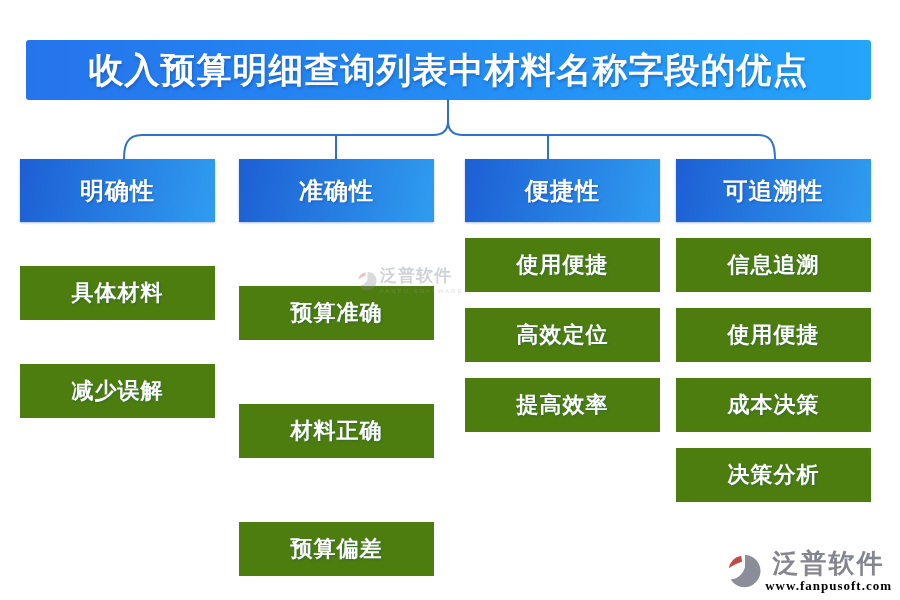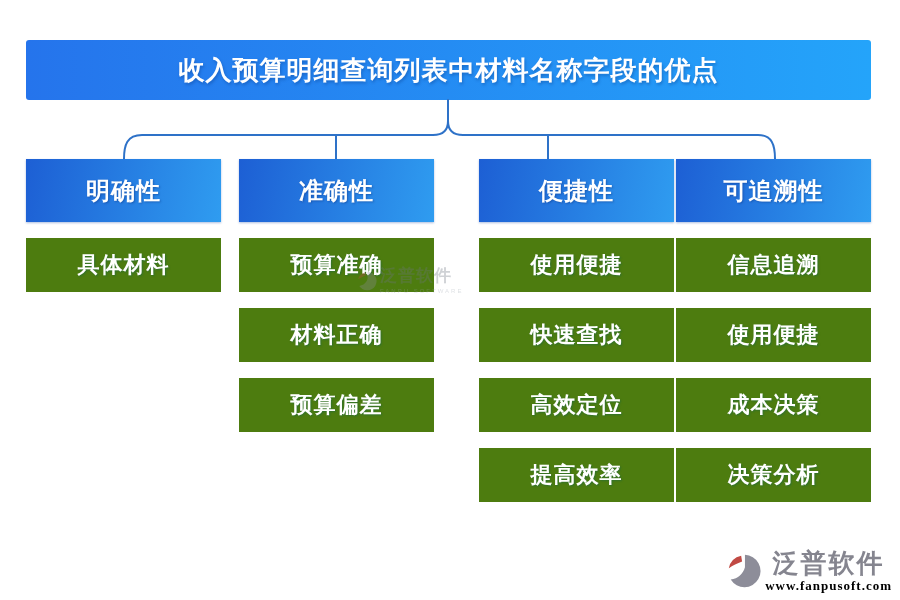--- a/index.html
+++ b/index.html
@@ -7,30 +7,30 @@
        font-family:"Liberation Sans","DejaVu Sans",sans-serif;}
   .canvas{position:absolute;inset:0;width:900px;height:600px;}
 
   
   .banner{
     position:absolute;left:26px;top:40px;width:845px;height:60px;
     background:linear-gradient(90deg,#2574ec 0%,#24a4fa 100%);
     border-radius:3px;display:flex;align-items:center;justify-content:center;
   }
   .banner .title{
-    color:#fff;font-size:26px;font-weight:bold;letter-spacing:1px;
+    color:#fff;font-size:35px;font-weight:bold;letter-spacing:1px;
     text-shadow:1px 2px 3px rgba(10,60,140,.4);white-space:nowrap;
   }
 
   
   .connector{position:absolute;left:0;top:95px;width:900px;height:70px;}
 
   
   .col{position:absolute;top:159px;width:195px;display:flex;flex-direction:column;}
-  .col-0{left:26px;}  .col-1{left:239px;}  .col-2{left:479px;font-family:Liberation Serif, serif;}  .col-3{left:676px;}
+  .col-0{left:20px;gap:28px;}  .col-1{left:239px;gap:48px;}  .col-2{left:465px;font-family:Liberation Serif, serif;}  .col-3{left:676px;}
   .cat-header{
     height:63px;display:flex;align-items:center;justify-content:center;
     background:linear-gradient(100deg,#1d5fd4 0%,#2f9cf0 100%);
     color:#fff;font-size:24px;font-weight:bold;letter-spacing:1px;
     box-shadow:0 1px 2px rgba(20,70,160,.35);
     text-shadow:1px 1px 2px rgba(10,50,130,.45);
   }
   .item{
     height:54px;margin-top:16px;display:flex;align-items:center;justify-content:center;
     background:#4d7c0f;color:#fff;font-size:22px;font-weight:bold;letter-spacing:1px;
@@ -72,33 +72,33 @@
       <path d="M124,64 C124,50 127,40 142,40 L433,40 C444,40 448,34 448,26 L448,5"></path>
       <path d="M448,5 L448,26 C448,34 452,40 463,40 L758,40 C772,40 775,50 775,64"></path>
       <path d="M336,40 L336,64"></path>
       <path d="M548,40 L548,64"></path>
     </g>
   </svg>
 
   <div class="col col-0">
     <div class="cat-header">明确性</div>
     <div class="item">具体材料</div>
+    <div class="item">减少误解</div>
   </div>
 
   <div class="col col-1">
     <div class="cat-header">准确性</div>
     <div class="item">预算准确</div>
     <div class="item">材料正确</div>
     <div class="item">预算偏差</div>
   </div>
 
   <div class="col col-2">
     <div class="cat-header">便捷性</div>
     <div class="item">使用便捷</div>
-    <div class="item">快速查找</div>
     <div class="item">高效定位</div>
     <div class="item">提高效率</div>
   </div>
 
   <div class="col col-3">
     <div class="cat-header">可追溯性</div>
     <div class="item">信息追溯</div>
     <div class="item">使用便捷</div>
     <div class="item">成本决策</div>
     <div class="item">决策分析</div>

